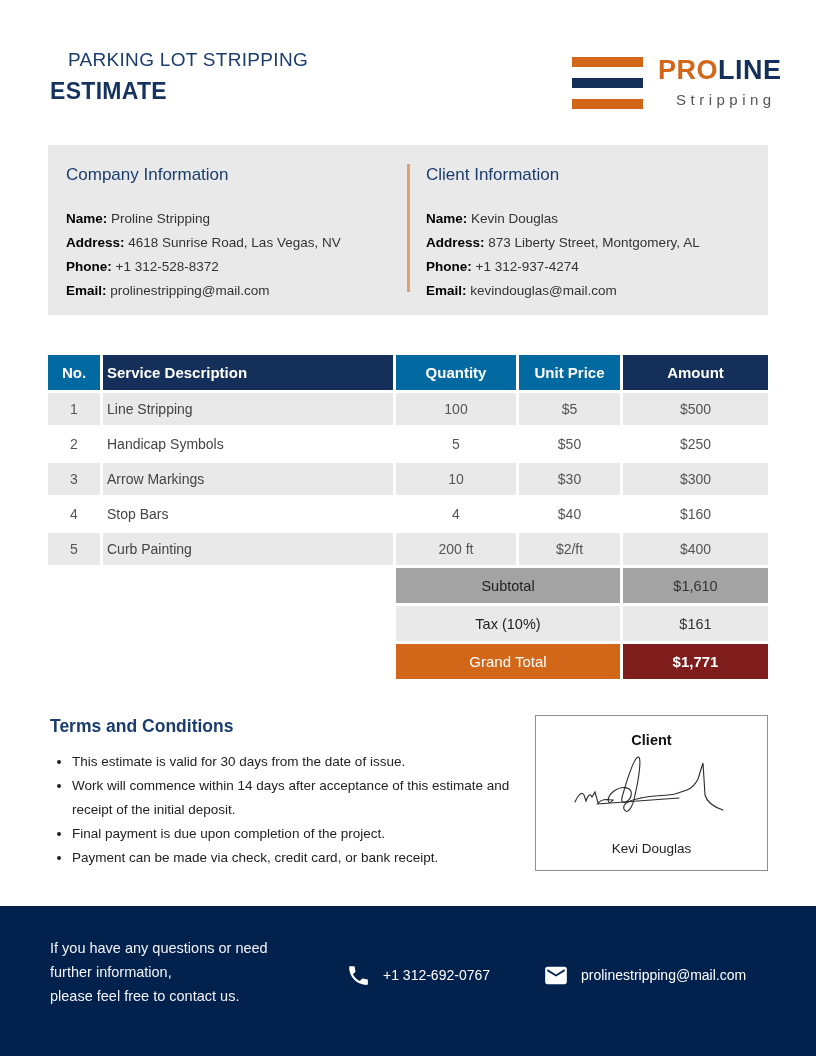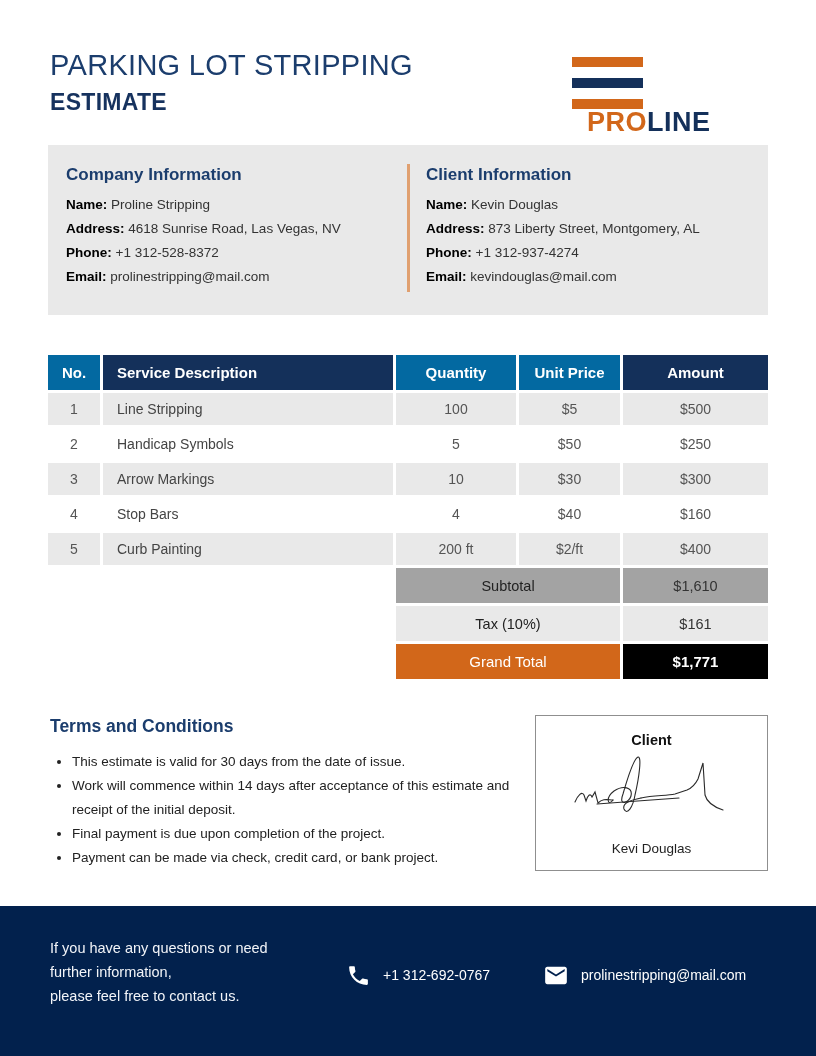--- a/index.html
+++ b/index.html
@@ -8,24 +8,24 @@
   .page {
     position: relative;
     width: 816px;
     height: 1056px;
     background: #ffffff;
     overflow: hidden;
   }
 
   
   .title-block { position: absolute; left: 50px; top: 49px; }
-  .title-line1 { font-size: 29px; font-weight: normal; color: #1B3D6D; letter-spacing: 0.3px; }
+  .title-line1 { font-size: 19px; font-weight: normal; color: #1B3D6D; letter-spacing: 0.3px; margin-left: 18px; }
   .title-line2 { font-size: 23px; font-weight: bold; color: #16325E; margin-top: 7px; letter-spacing: 0.3px; }
 
-  .logo { position: absolute; left: 572px; top: 55px; display: flex; align-items: flex-start; flex-direction: column; }
+  .logo { position: absolute; left: 572px; top: 55px; display: flex; align-items: center; }
   .logo-bars { width: 71px; margin-top: 2px; }
   .logo-bar { width: 71px; height: 10px; margin-bottom: 11px; }
   .logo-bar:last-child { margin-bottom: 0; }
   .bar-orange { background: #D2671A; }
   .bar-navy { background: #14305A; }
   .logo-text { margin-left: 15px; }
   .logo-name { font-size: 27px; font-weight: bold; letter-spacing: 0.5px; line-height: 1; }
   .logo-name .pro { color: #D2671A; }
   .logo-name .line { color: #14305A; }
   .logo-sub { font-size: 15px; color: #555555; letter-spacing: 4.5px; margin-top: 7px; margin-left: 18px; }
@@ -34,57 +34,57 @@
   .info-panel {
     position: absolute; left: 48px; top: 145px;
     width: 720px; height: 170px;
     background: #E9E9E9; display: flex;
   }
   .info-col { width: 360px; padding: 20px 14px 0 18px; }
   .info-divider {
     position: absolute; left: 359px; top: 19px;
     width: 3px; height: 128px; background: #E0A070;
   }
-  .info-heading { font-size: 17px; font-weight: bold; color: #1B3D6D; margin-bottom: 8px; }
+  .info-heading { font-size: 17px; font-weight: normal; color: #1B3D6D; margin-bottom: 22px; }
   .info-line { font-size: 13.5px; color: #333333; line-height: 24px; }
   .info-line .lbl { font-weight: bold; color: #000000; }
 
   
   .estimate-table { position: absolute; left: 48px; top: 355px; width: 720px; }
   .t-row {
     display: grid;
     grid-template-columns: 52px 290px 120px 101px 145px;
     column-gap: 3px;
     margin-bottom: 3px;
   }
   .t-head .cell { height: 35px; color: #ffffff; font-weight: bold; font-size: 15px; }
   .cell {
     display: flex; align-items: center; justify-content: center;
     height: 32px; font-size: 14px; color: #555555;
   }
-  .cell.desc { justify-content: flex-start; padding-left: 14px; }
+  .cell.desc { justify-content: flex-start; padding-left: 4px; }
   .bg-orange { background: #0369a1; }
   .bg-navy { background: #14305A; }
   .row-gray .cell { background: #E9E9E9; }
   .row-white .cell { background: #ffffff; }
   .row-gray .cell.desc, .row-white .cell.desc { color: #444444; }
 
   
   .s-row {
     display: grid;
     grid-template-columns: 52px 290px 120px 101px 145px;
     column-gap: 3px;
     margin-bottom: 3px;
   }
   .s-label { grid-column: 3 / 5; height: 35px; display: flex; align-items: center; justify-content: center; font-size: 14.5px; color: #222222; }
   .s-value { grid-column: 5 / 6; height: 35px; display: flex; align-items: center; justify-content: center; font-size: 14.5px; color: #333333; }
   .s-white { background: #a3a3a3; text-align: center; }
   .s-gray { background: #E9E9E9; }
   .s-grand .s-label { background: #D2671A; color: #ffffff; font-weight: normal; font-size: 15px; }
-  .s-grand .s-value { background: #000000; color: #ffffff; font-weight: bold; font-size: 15px; }
+  .s-grand .s-value { background: #7f1d1d; color: #ffffff; font-weight: bold; font-size: 15px; }
 
   
   .terms { position: absolute; left: 50px; top: 716px; width: 470px; }
   .terms-heading { font-size: 17.5px; font-weight: bold; color: #1B3D6D; margin-bottom: 13px; }
   .terms ul { list-style: disc; padding-left: 22px; }
   .terms li { font-size: 13.5px; color: #222222; line-height: 24px; }
 
   
   .sign-box {
     position: absolute; left: 535px; top: 715px;
@@ -207,21 +207,21 @@
       <div class="s-value">$1,771</div>
     </div>
   </div>
 
   <div class="terms">
     <div class="terms-heading">Terms and Conditions</div>
     <ul>
       <li>This estimate is valid for 30 days from the date of issue.</li>
       <li>Work will commence within 14 days after acceptance of this estimate and receipt of the initial deposit.</li>
       <li>Final payment is due upon completion of the project.</li>
-      <li>Payment can be made via check, credit card, or bank project.</li>
+      <li>Payment can be made via check, credit card, or bank receipt.</li>
     </ul>
   </div>
 
   <div class="sign-box">
     <div class="sign-heading">Client</div>
     <svg class="sign-svg" width="170" height="70" viewBox="0 0 170 70">
       <g fill="none" stroke="#2a2a2a" stroke-width="1.1" stroke-linecap="round">
         <path d="M8 52 C11 45 15 41 17 45 L19 51 C21 45 23 43 25 47 L28 42 L31 53 C36 48 41 50 46 50"></path>
         <path d="M46 50 C41 57 38 48 47 41 C56 35 66 37 64 46 C62 53 51 57 56 44 C60 30 66 9 71 7 C75 6 72 28 68 45 C66 57 60 66 57 59 C55 53 64 50 74 48"></path>
         <path d="M74 48 C87 45 99 46 108 44 L120 40 C125 38 129 33 131 29 L136 13 L138 45 C140 53 147 57 156 60"></path>

